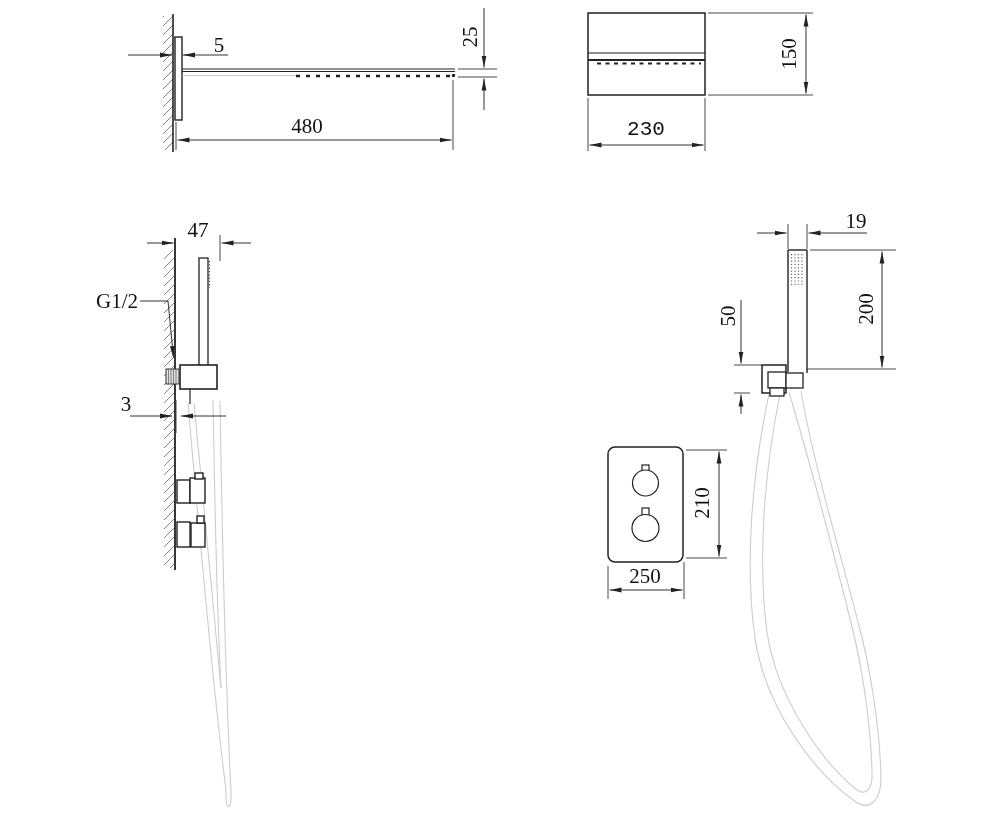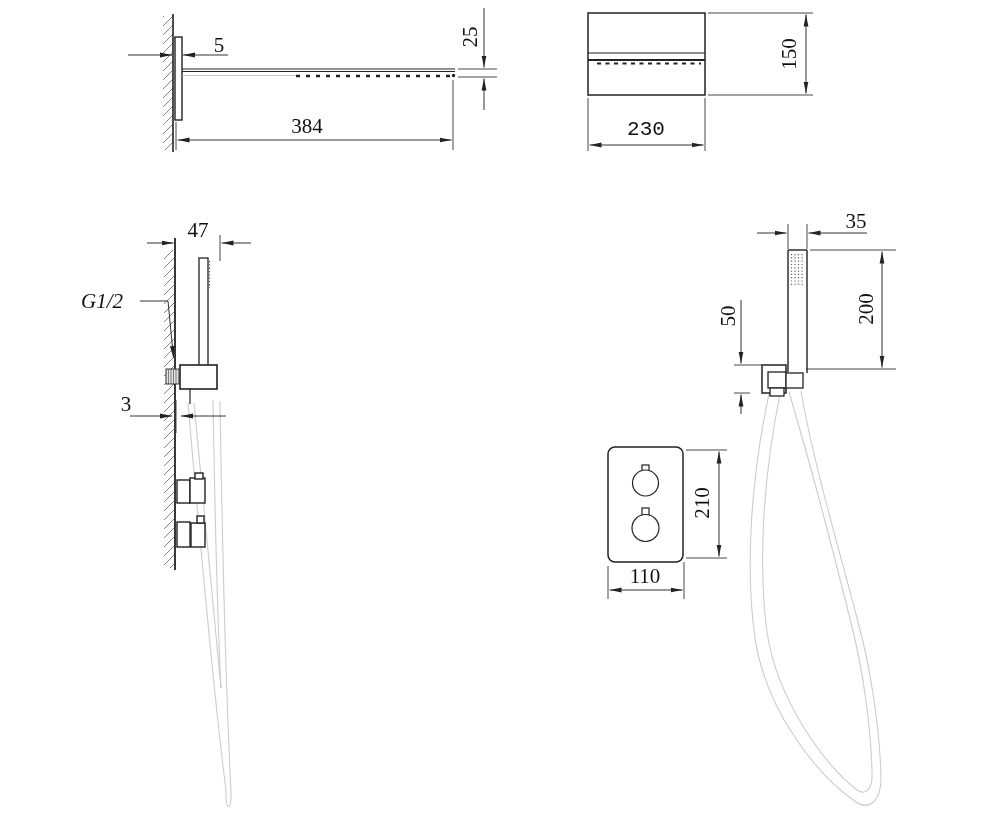--- a/index.html
+++ b/index.html
@@ -190,29 +190,29 @@
     <g stroke="#333" stroke-width="1">
       <line x1="608" y1="566" x2="608" y2="599" stroke-width="0.9"></line>
       <line x1="684" y1="562" x2="684" y2="599" stroke-width="0.9"></line>
       <line x1="609.5" y1="590" x2="682.5" y2="590" marker-start="url(#arr)" marker-end="url(#arr)"></line>
     </g>
   </g>
 </svg>
 
 <div class="lbl" style="left:219px; top:45px;">5</div>
 <div class="lbl v" style="left:470px; top:37px;">25</div>
-<div class="lbl" style="left:307px; top:126px;">384</div>
+<div class="lbl" style="left:307px; top:126px;">480</div>
 
 <div class="lbl v" style="left:789px; top:54px;">150</div>
 <div class="lbl" style="left:646px; top:129px;font-family:Liberation Mono, monospace;">230</div>
 
 <div class="lbl" style="left:198px; top:230px;">47</div>
-<div class="lbl" style="left:102px; top:301px;font-style:italic;">G1/2</div>
+<div class="lbl" style="left:117px; top:301px;">G1/2</div>
 <div class="lbl" style="left:126px; top:404px;">3</div>
 
-<div class="lbl" style="left:856px; top:221px;">35</div>
+<div class="lbl" style="left:856px; top:221px;">19</div>
 <div class="lbl v" style="left:866px; top:309px;">200</div>
 <div class="lbl v" style="left:728px; top:316px;">50</div>
 
 <div class="lbl v" style="left:702px; top:503px;">210</div>
-<div class="lbl" style="left:645px; top:576px;">110</div>
+<div class="lbl" style="left:645px; top:576px;">250</div>
 
 </div>
 
 </body></html>

